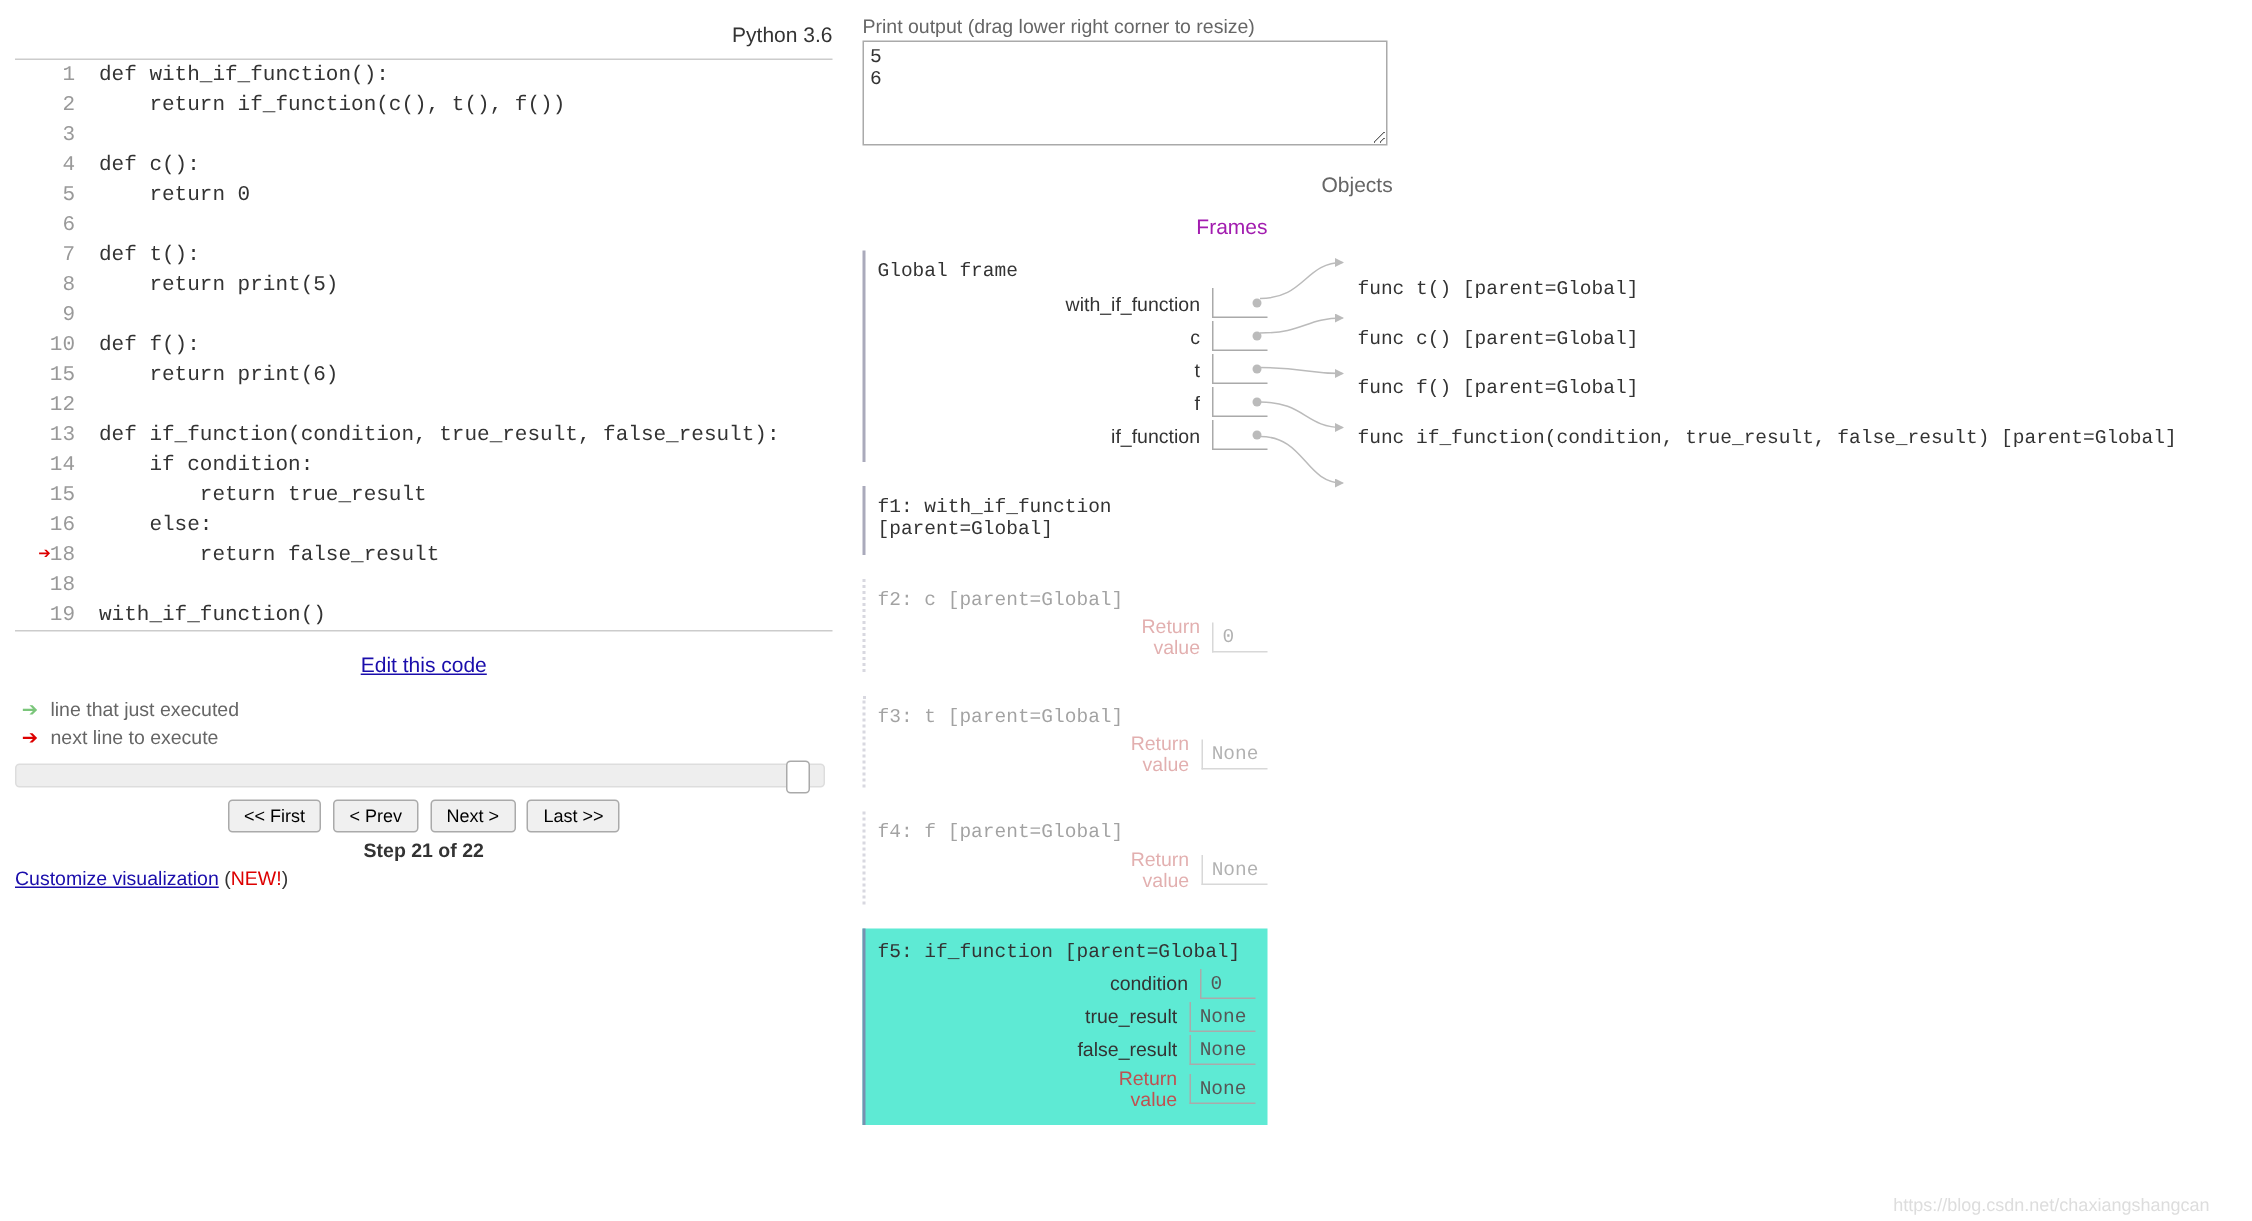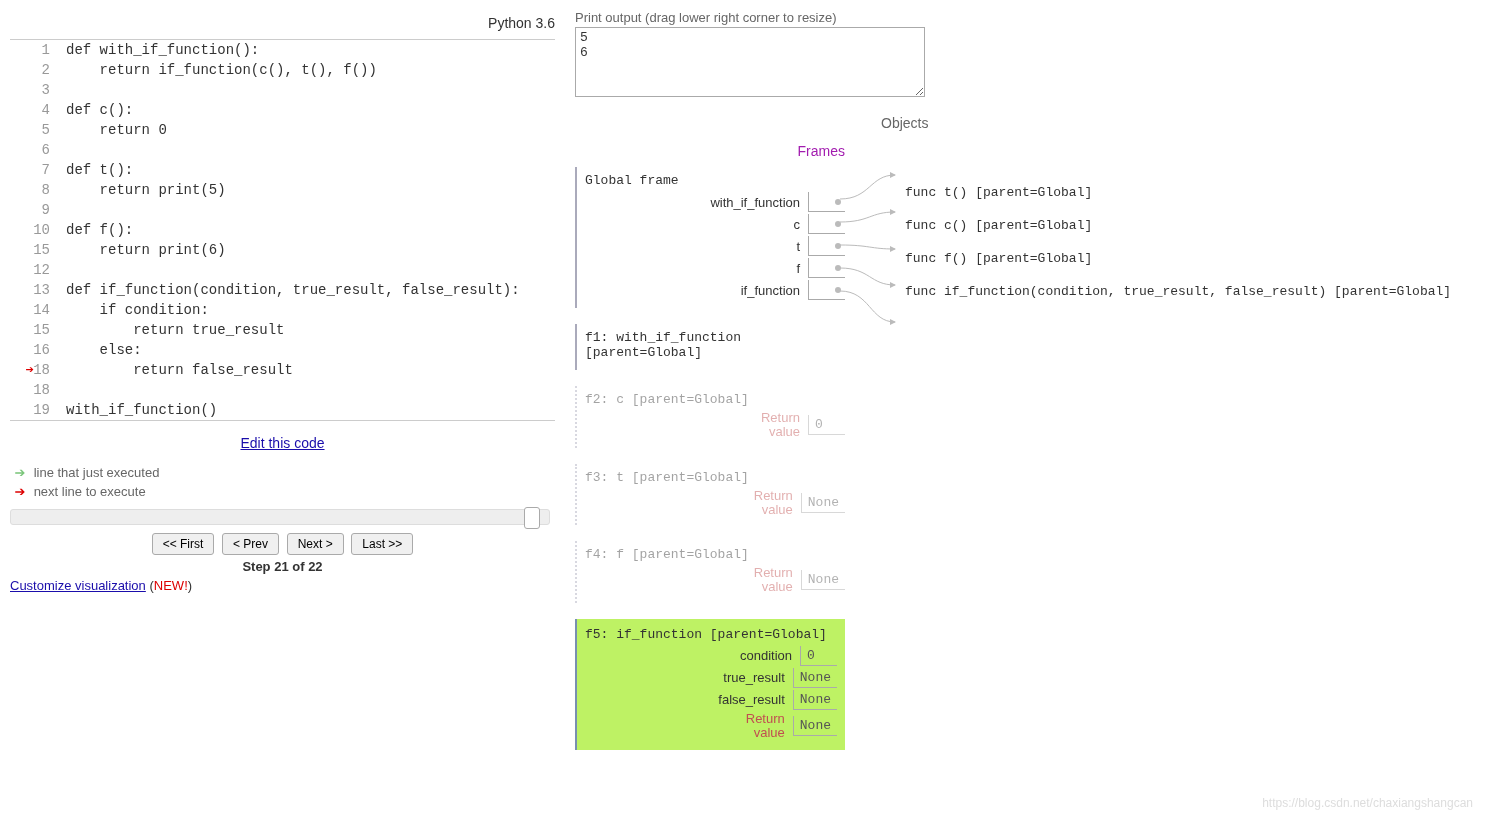--- a/index.html
+++ b/index.html
@@ -186,21 +186,21 @@
     margin-bottom: 16px;
     font-family: "Courier New", monospace;
     font-size: 13px;
     position: relative;
   }
   .frame.faded {
     opacity: 0.45;
     border-left: 2px dotted #aab;
   }
   .frame.active {
-    background: #bef264;
+    background: #5eead4;
     border-left: 2px solid #7890b0;
     padding: 8px 8px 8px 8px;
   }
   .frame-title {
     margin-bottom: 4px;
     color: #333;
   }
   .frame-var {
     display: flex;
     justify-content: flex-end;

